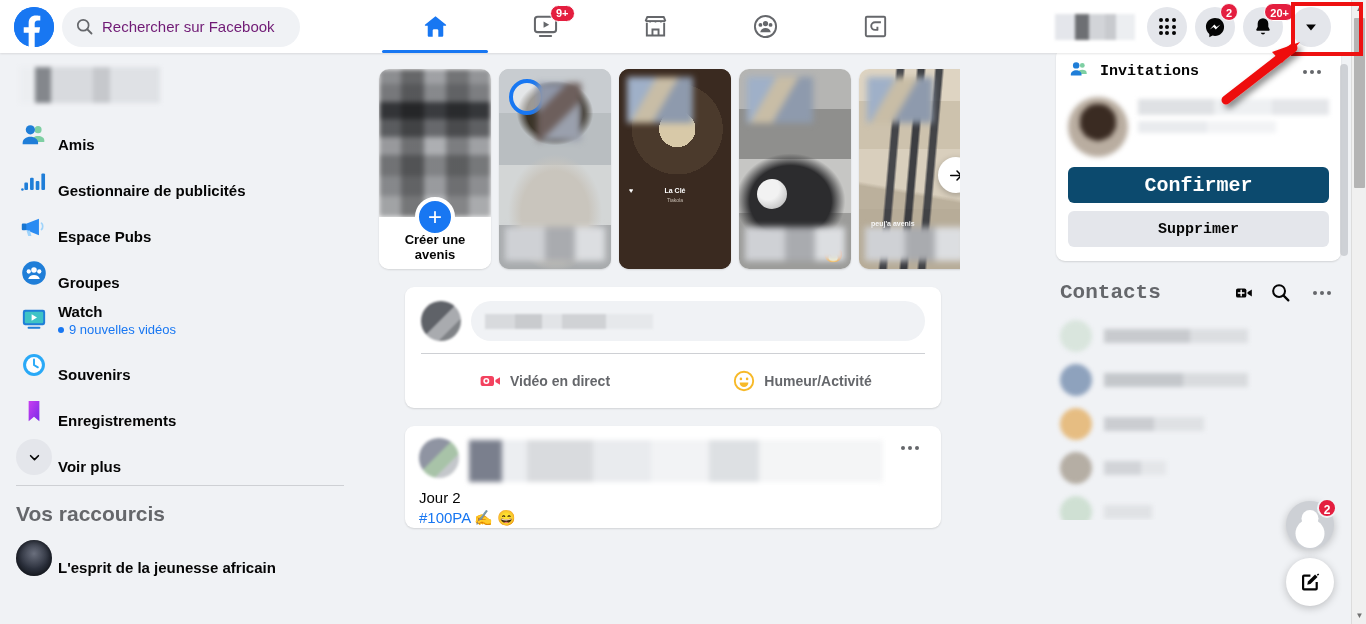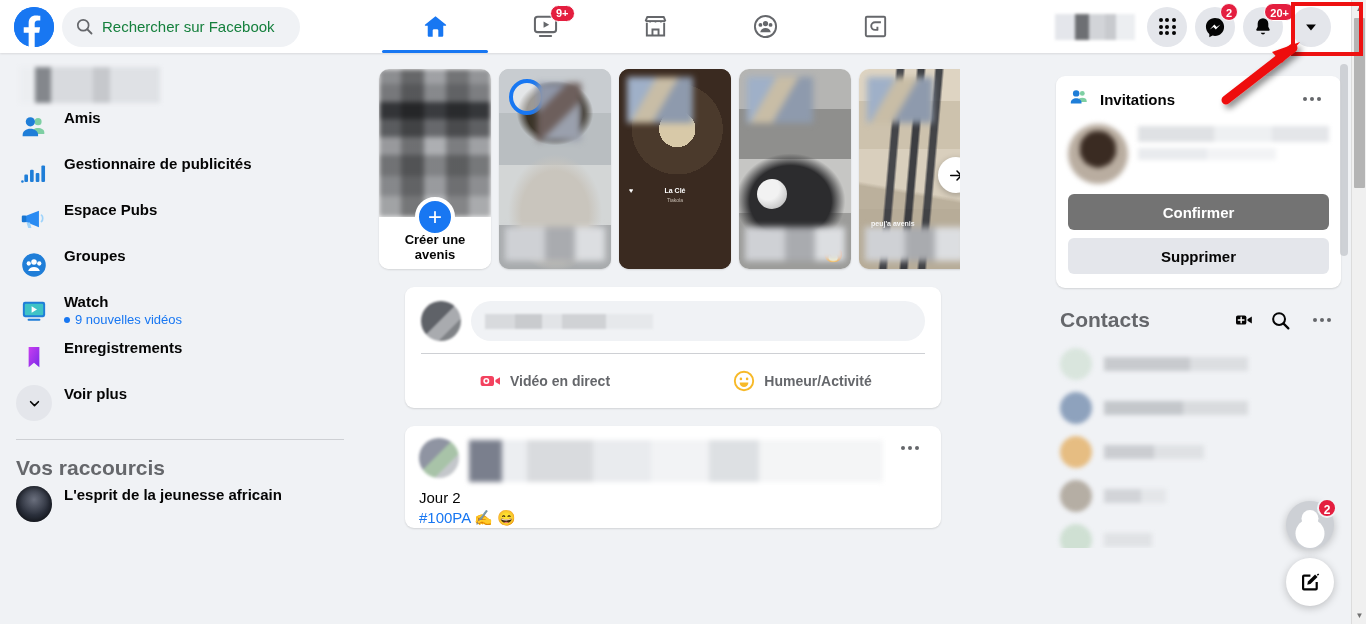--- a/index.html
+++ b/index.html
@@ -26,21 +26,21 @@
     background: #1877f2; position: relative; flex: none;
     display: flex; align-items: flex-end; justify-content: center;
   }
   .fb-logo svg { display:block; }
   .search-pill {
     margin-left: 8px; height: 40px; width: 238px;
     background: #f0f2f5; border-radius: 20px;
     display: flex; align-items: center; padding: 0 14px; gap: 9px;
     cursor: pointer;
   }
-  .search-pill .ph { color: #15803d; font-size: 15px; white-space: nowrap; }
+  .search-pill .ph { color: #701a75; font-size: 15px; white-space: nowrap; }
 
   .hdr-center {
     flex: 1; display: flex; align-items: stretch; height: 53px;
     justify-content: flex-start; padding-left: 0px;
   }
   .navtab {
     width: 110px; height: 53px; position: relative;
     display: flex; align-items: center; justify-content: center;
     cursor: pointer;
   }
@@ -79,21 +79,21 @@
   .circ-btn .cbadge.wide { right: -12px; padding: 0 5px; }
   .dots-grid { display: grid; grid-template-columns: repeat(3,4px); gap: 2.5px; }
   .dots-grid i { width: 4px; height: 4px; background: #050505; border-radius: 50%; display:block; }
 
   
   .left-col {
     position: absolute; top: 53px; left: 0; width: 360px; height: 571px;
     padding: 8px 8px 0 8px; overflow: hidden;
   }
   .side-item {
-    display: flex; align-items: flex-start; gap: 12px;
+    display: flex; align-items: flex-end; gap: 6px;
     height: 44px; padding: 0 8px; border-radius: 8px; cursor: pointer;
     margin-bottom: 2px;
   }
   .side-icon { width: 36px; height: 36px; flex: none; display:flex; align-items:center; justify-content:center; }
   .side-label { font-size: 15px; font-weight: 600; color: #050505; white-space: nowrap; }
   .side-sub { font-size: 13px; color: #1877f2; display: flex; align-items: center; gap: 5px; margin-top: 1px; }
   .side-sub .dot { width: 6px; height: 6px; background: #1877f2; border-radius: 50%; display:block; }
   .blur-profile {
     width: 140px; height: 36px; margin: 6px 0 6px 12px;
     background:
@@ -286,22 +286,22 @@
     filter: blur(1.5px);
   }
   .dots-h { display: flex; gap: 3px; padding: 8px; cursor: pointer; }
   .dots-h i { width: 4px; height: 4px; border-radius: 50%; background: #65676b; display: block; }
   .post-body { padding: 6px 14px 0 14px; }
   .post-body .line { font-size: 15px; color: #050505; line-height: 20px; }
   .post-body .tag { font-size: 15px; color: #1877f2; line-height: 20px; }
 
   
   .right-col {
-    position: absolute; top: 68px; right: 15px; width: 305px; height: 480px;
-    padding: 8px 10px 0 10px; overflow: hidden;
+    position: absolute; top: 40px; right: 15px; width: 305px; height: 480px;
+    padding: 8px 10px 0 10px; overflow: hidden; font-family: Liberation Mono, monospace;
   }
   .invit-card { background: #fff; border-radius: 9px; box-shadow: 0 1px 2px rgba(0,0,0,.13); padding: 10px 12px 14px 12px; }
   .invit-head { display: flex; align-items: center; gap: 10px; }
   .invit-title { font-size: 15px; font-weight: 600; flex: 1; }
   .invit-row { display: flex; gap: 10px; margin-top: 12px; }
   .invit-av {
     width: 60px; height: 60px; border-radius: 50%; flex: none;
     background: radial-gradient(circle at 50% 42%, #3a2b22 0 40%, #b9ada0 40% 100%);
     filter: blur(2.5px);
   }
@@ -310,22 +310,22 @@
     height: 16px; margin-top: 2px;
     background: linear-gradient(90deg,#dfe1e4 0 40%, #eef0f2 40% 70%, #e4e6e9 70% 100%);
     filter: blur(2px);
   }
   .invit-ln2 {
     height: 12px; margin-top: 6px; width: 72%;
     background: linear-gradient(90deg,#e9ebee 0 50%, #f2f3f5 50% 100%);
     filter: blur(2px);
   }
   .btn-primary {
-    margin-top: 10px; height: 36px; background: #737373; border-radius: 6px;
-    color: #fff; font-size: 15px; font-weight: 700; display: flex; align-items: center;
+    margin-top: 10px; height: 36px; background: #0c4a6e; border-radius: 6px;
+    color: #fff; font-size: 20px; font-weight: 700; display: flex; align-items: center;
     justify-content: center; cursor: pointer;
   }
   .btn-secondary {
     margin-top: 8px; height: 36px; background: #e4e6eb; border-radius: 6px;
     color: #050505; font-size: 15px; font-weight: 600; display: flex; align-items: center;
     justify-content: center; cursor: pointer;
   }
   .contacts-head { display: flex; align-items: center; margin-top: 20px; padding: 0 2px 0 4px; gap: 14px; }
   .contacts-title { font-size: 21px; font-weight: 600; color: #65676b; flex: 1; }
   .chead-icon { cursor: pointer; display: flex; align-items: center; justify-content: center; width: 22px; height: 22px; }
@@ -557,20 +557,30 @@
       </span>
       <span>
         <span class="side-label">Watch</span>
         <span class="side-sub">
           <span class="dot"></span>
           <span>9 nouvelles vidéos</span>
         </span>
       </span>
     </div>
 
+    <div class="side-item">
+      <span class="side-icon">
+        <svg width="30" height="30" viewBox="0 0 28 28">
+          <circle cx="14" cy="14" r="10.2" fill="#29a9f7"></circle>
+          <circle cx="14" cy="14" r="7.4" fill="#fff"></circle>
+          <path d="M14 8.8V14l3.6 2.2" stroke="#29a9f7" stroke-width="1.8" fill="none" stroke-linecap="round"></path>
+        </svg>
+      </span>
+      <span class="side-label">Souvenirs</span>
+    </div>
 
     <div class="side-item">
       <span class="side-icon">
         <svg width="30" height="30" viewBox="0 0 28 28">
           <defs>
             <linearGradient id="gsave" x1="0" y1="0" x2="1" y2="1">
               <stop offset="0%" stop-color="#c93ef0"></stop>
                 <stop offset="100%" stop-color="#7a2ae8"></stop>
             </linearGradient>
           </defs>

